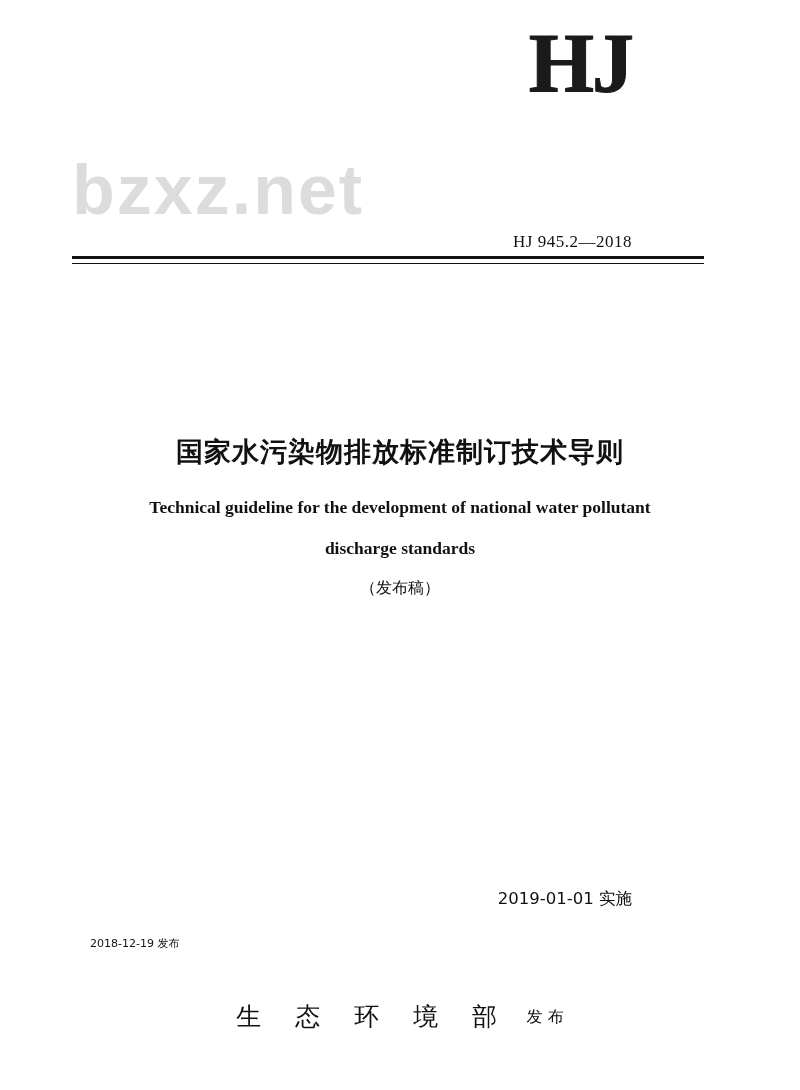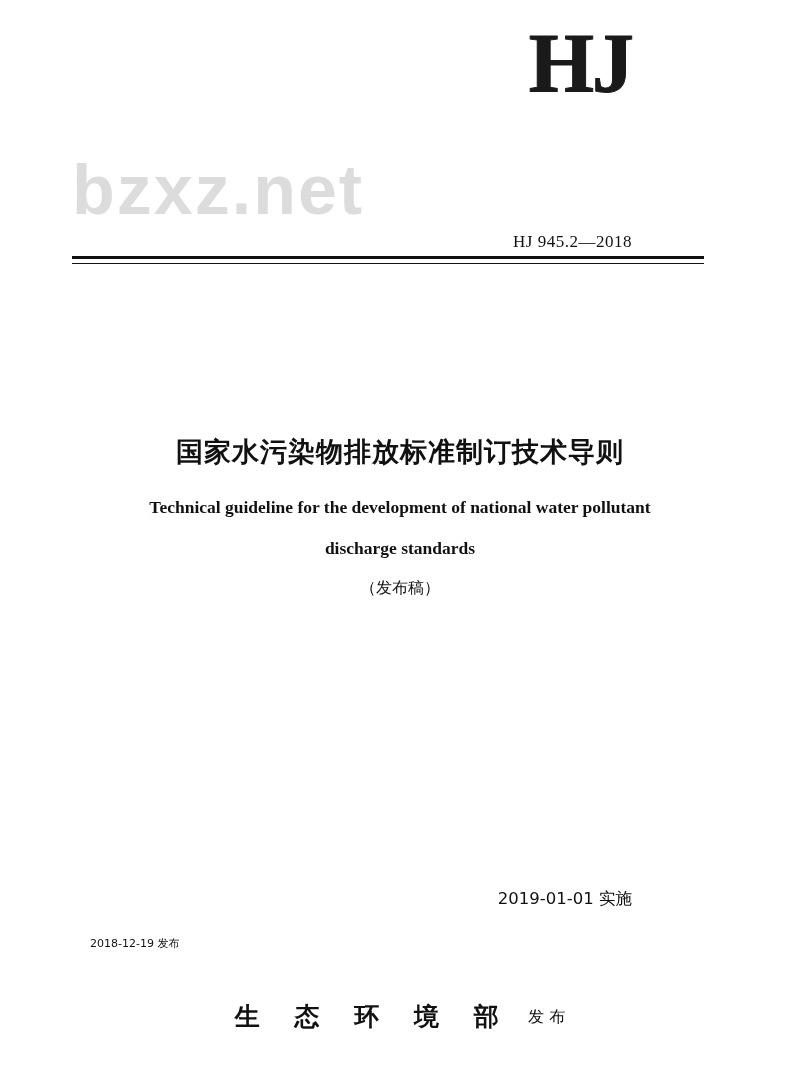--- a/index.html
+++ b/index.html
@@ -150,21 +150,21 @@
   .issuer-wrap {
     position: absolute;
     top: 1000px;
     left: 0;
     width: 800px;
     text-align: center;
   }
   .issuer {
     font-family: "DejaVu Sans", sans-serif;
     font-size: 25px;
-    font-weight: bold;
+    font-weight: normal;
     letter-spacing: 13px;
     color: #111;
   }
   .issuer-verb {
     font-family: "DejaVu Sans", sans-serif;
     font-size: 16px;
     color: #111;
     margin-left: 12px;
     position: relative;
     top: -3px;

